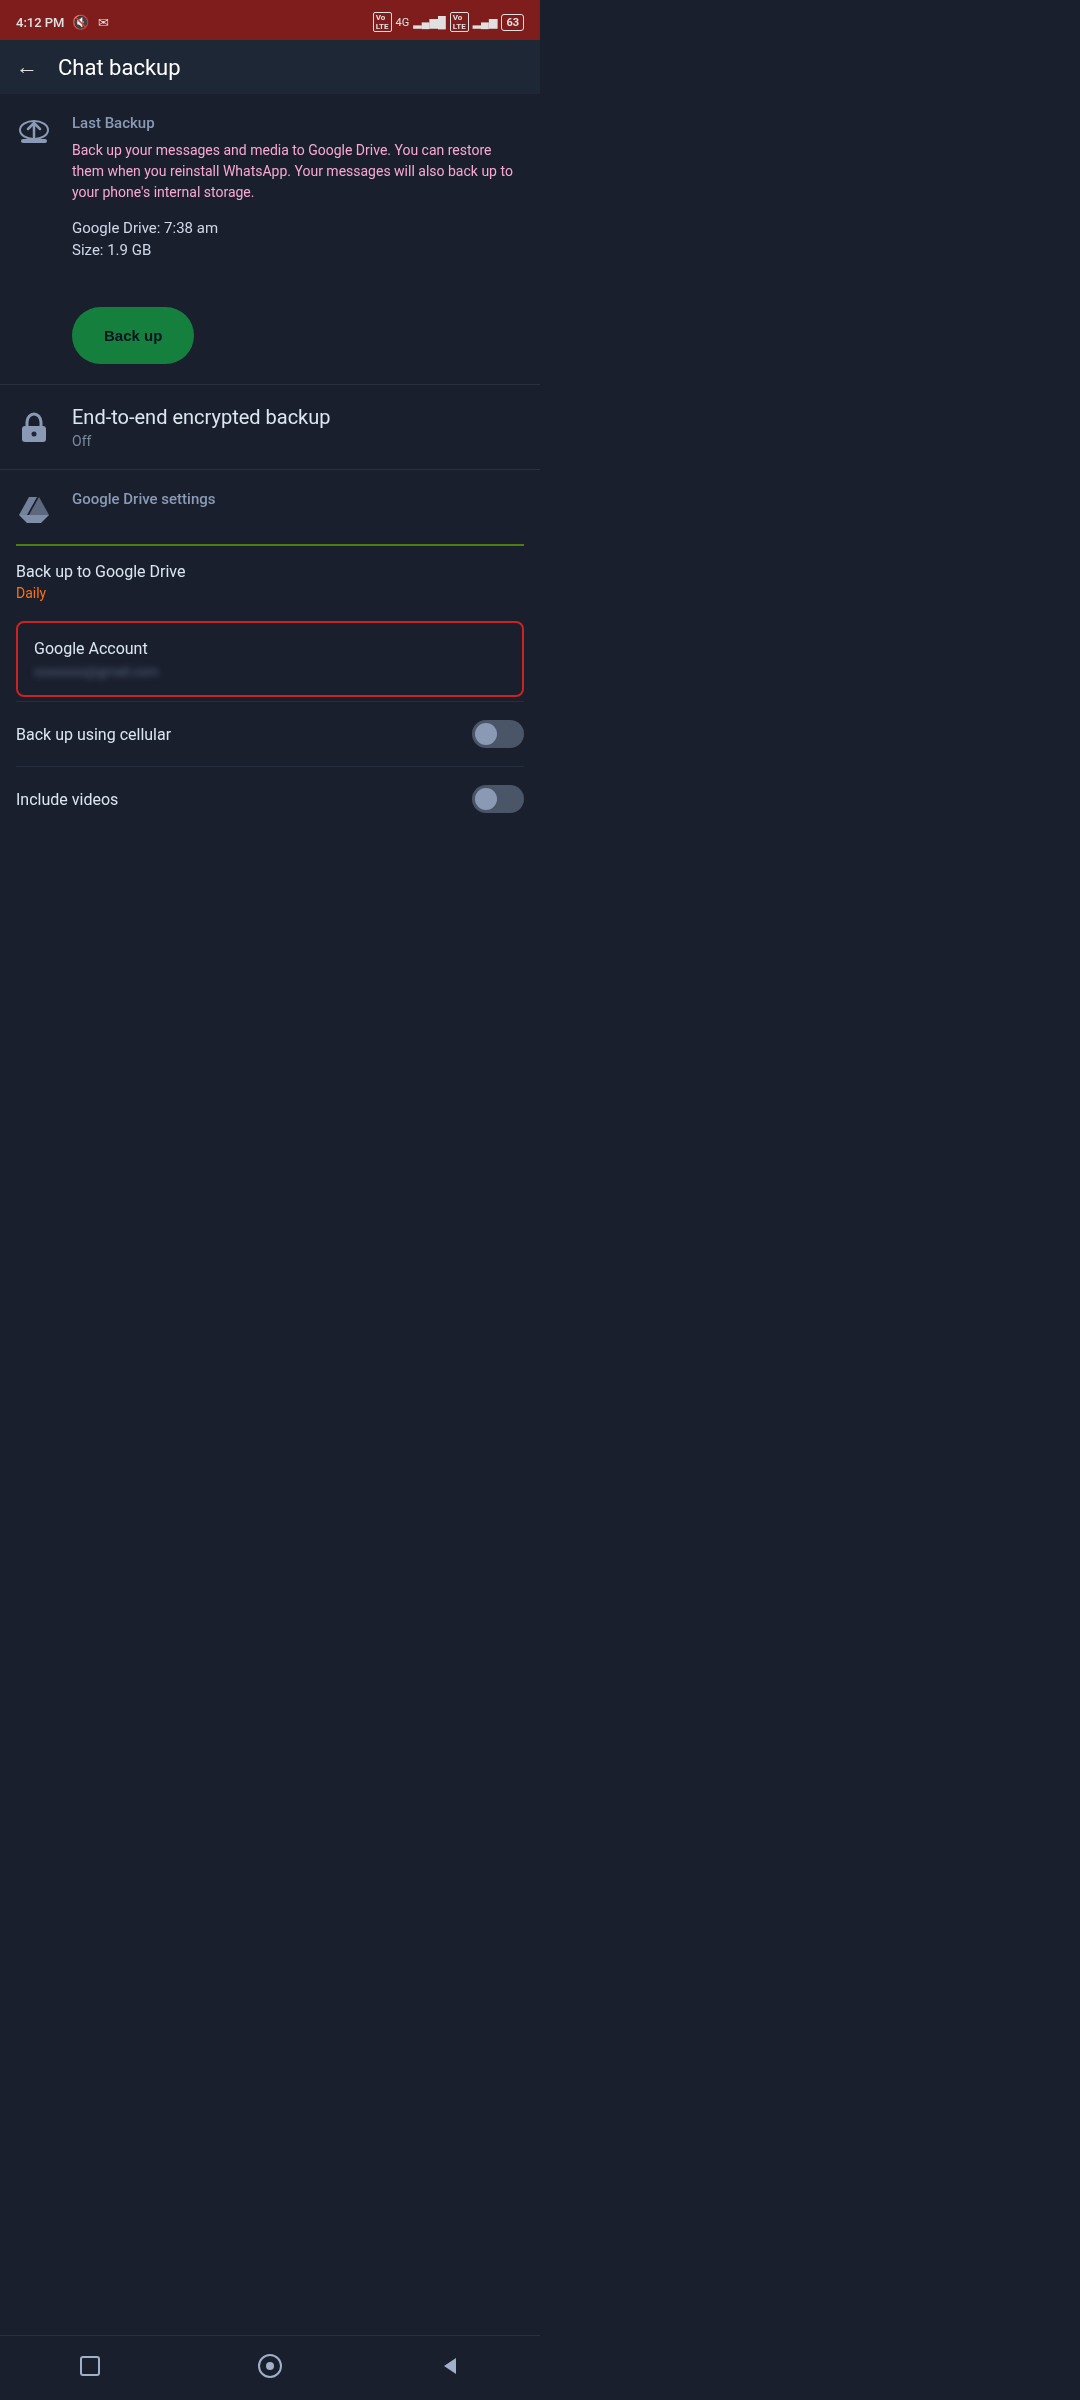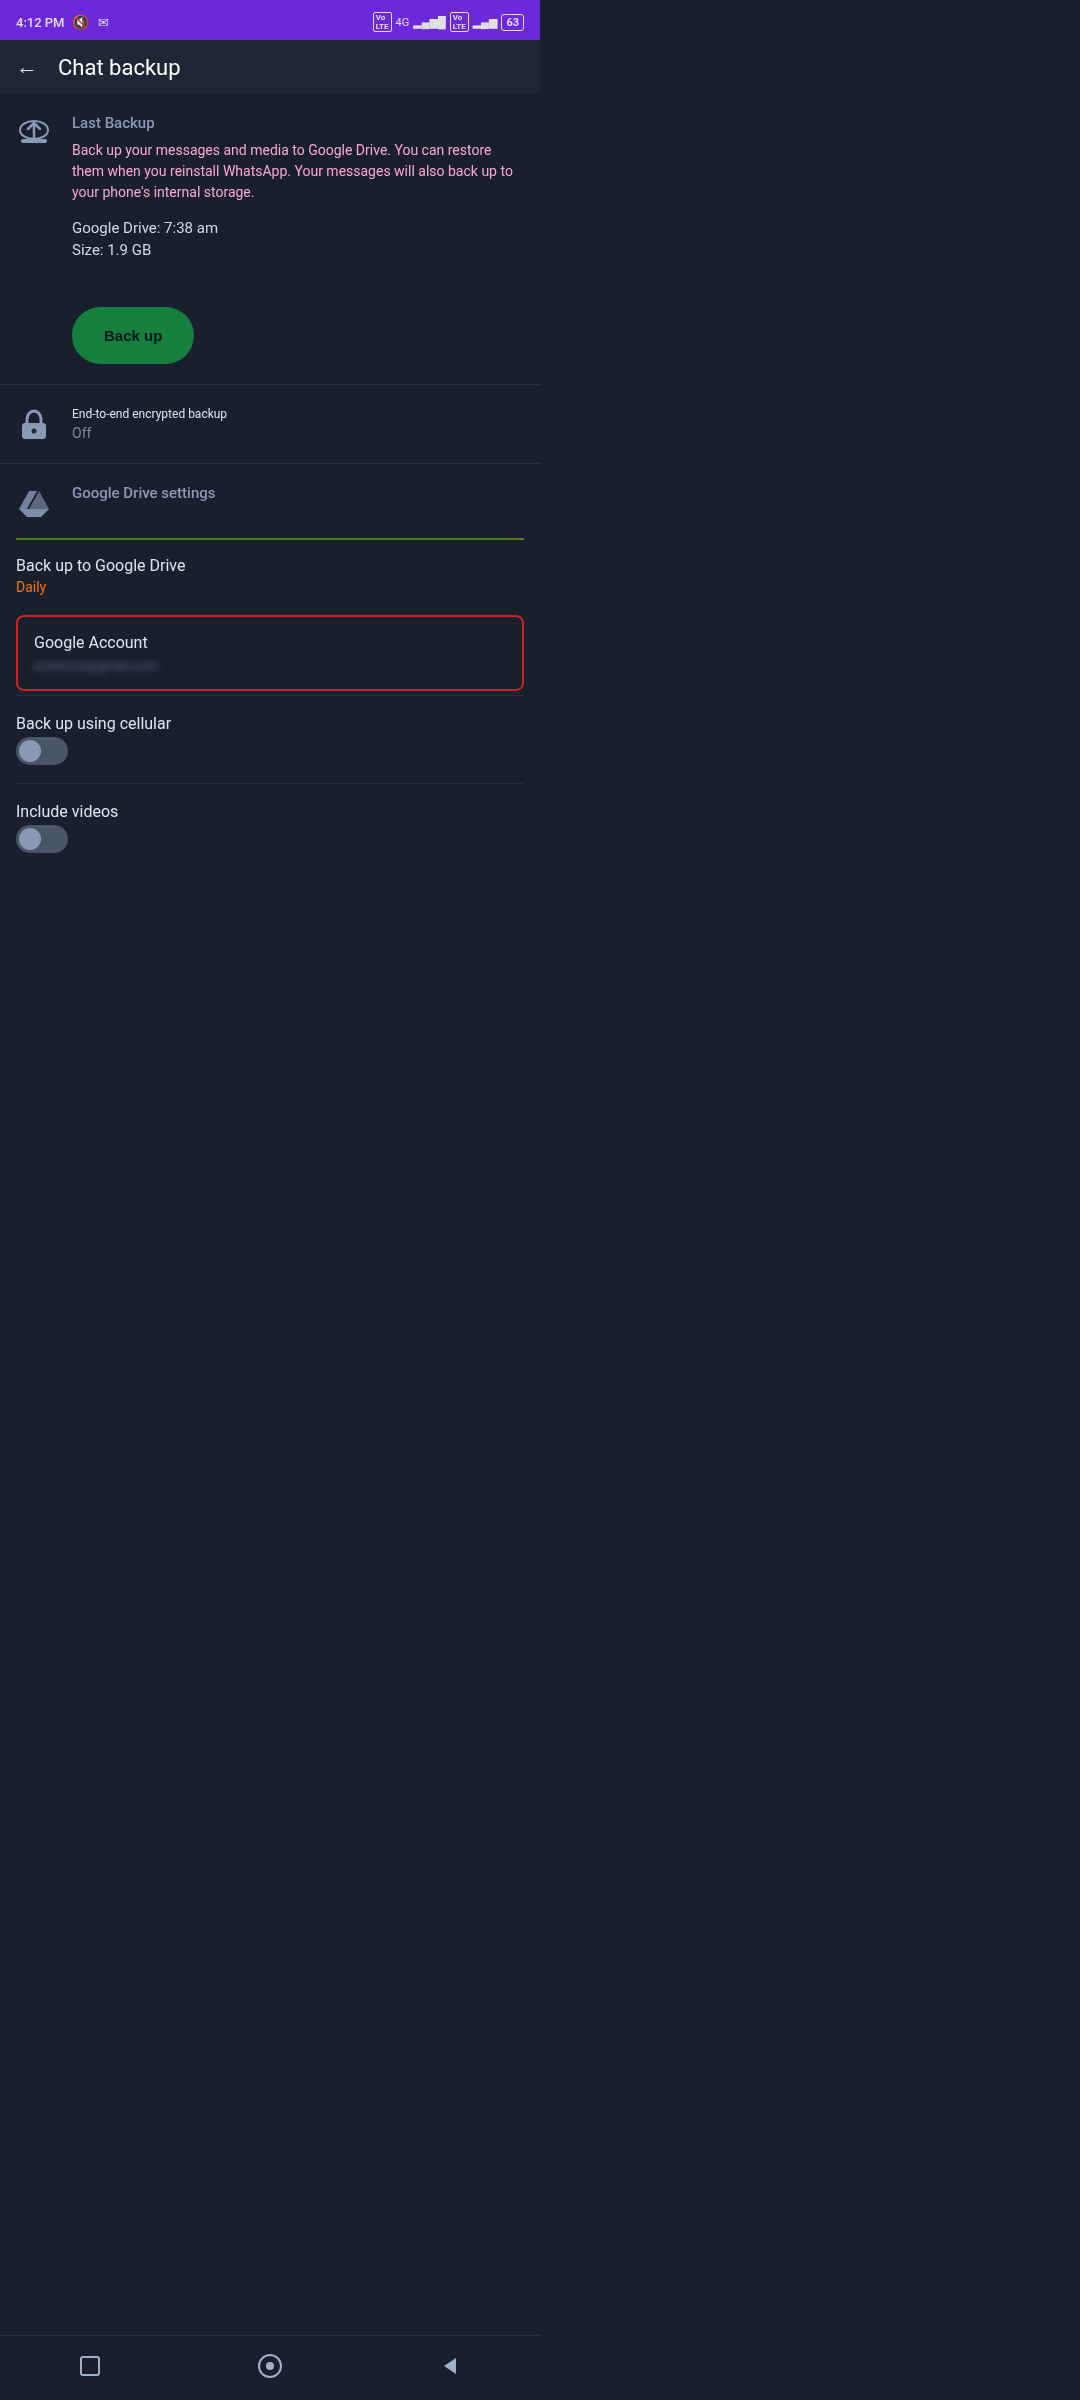--- a/index.html
+++ b/index.html
@@ -14,21 +14,21 @@
       position: relative;
       overflow-x: hidden;
     }
 
     
     .status-bar {
       display: flex;
       justify-content: space-between;
       align-items: center;
       padding: 8px 16px 4px;
-      background-color: #6d28d9;
+      background-color: #7f1d1d;
       height: 40px;
     }
 
     .status-left {
       display: flex;
       align-items: center;
       gap: 8px;
       font-size: 13px;
       font-weight: 500;
       color: #e0e0e0;
@@ -157,21 +157,21 @@
       display: flex;
       align-items: center;
       gap: 20px;
       padding: 20px 16px;
       border-bottom: 1px solid #2a3040;
     }
 
     .encrypted-content {}
 
     .encrypted-title {
-      font-size: 12px;
+      font-size: 20px;
       font-weight: 400;
       color: #dce6f0;
       margin-bottom: 4px;
     }
 
     .encrypted-status {
       font-size: 14px;
       color: #7a8a9f;
     }
 
@@ -212,25 +212,24 @@
       margin-bottom: 4px;
     }
 
     .settings-row-value {
       font-size: 14px;
       color: #f97316;
     }
 
     .settings-row-with-toggle {
       display: flex;
-      align-items: flex-start;
+      align-items: flex-end;
       justify-content: space-between;
       padding: 18px 0;
       border-top: 1px solid #252e3e;
-      flex-direction: column;
     }
 
     
     .google-account-row {
       padding: 16px;
       border: 2px solid #cc2222;
       border-radius: 8px;
       margin: 4px 0;
       cursor: pointer;
     }

